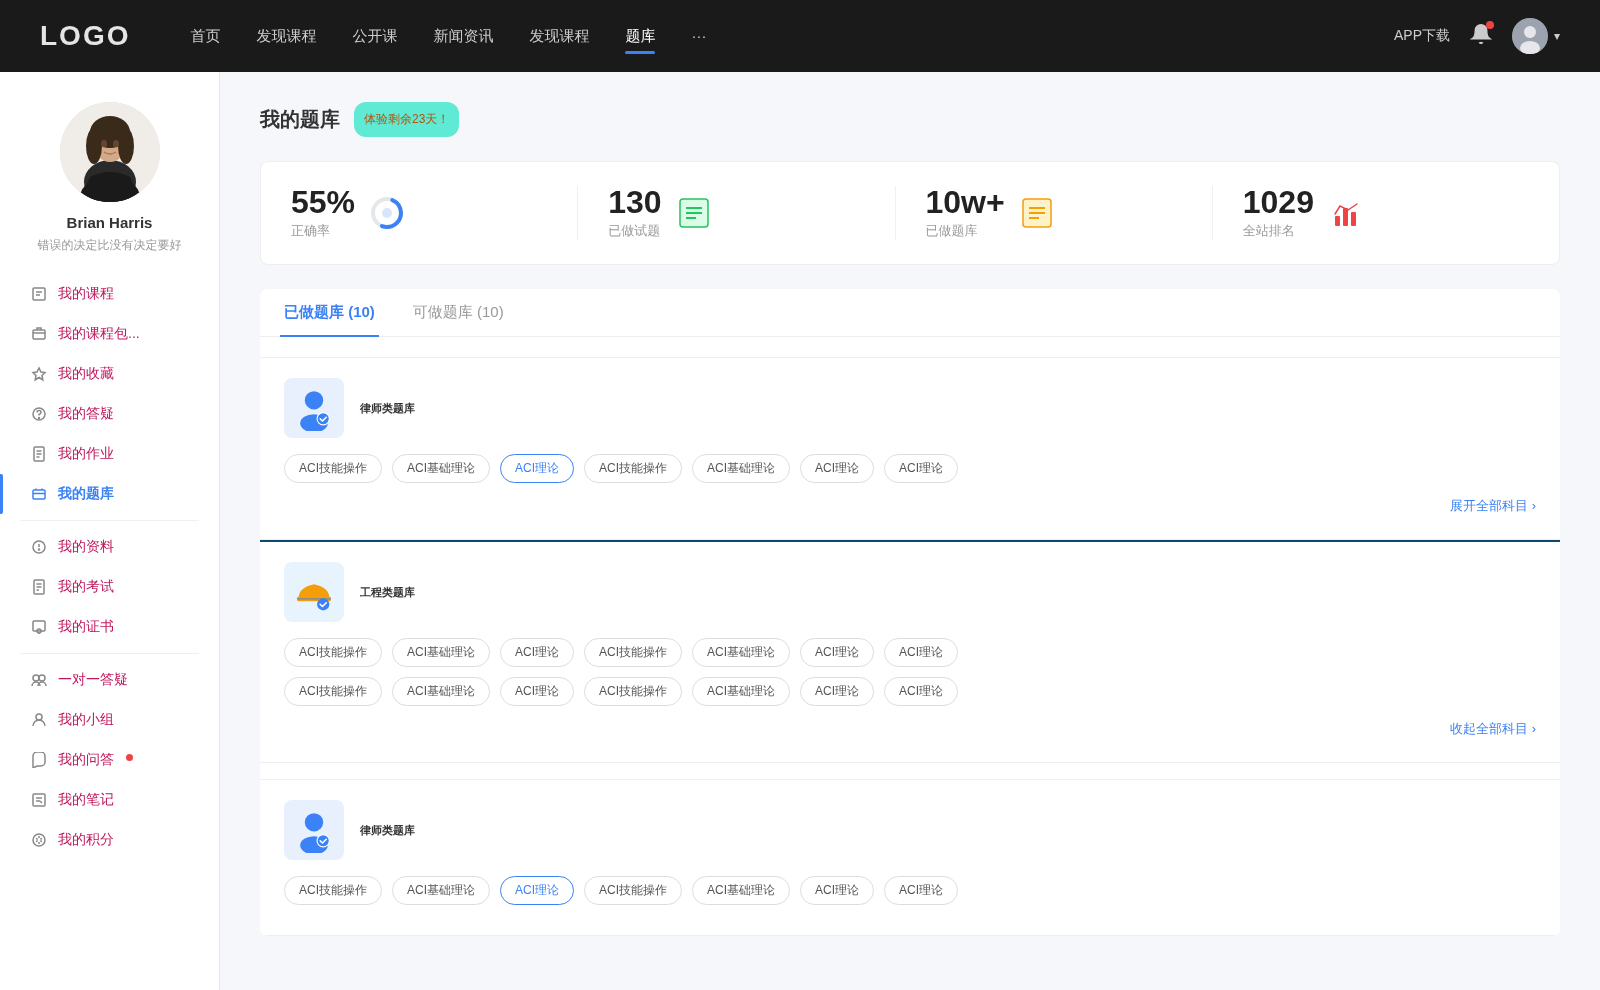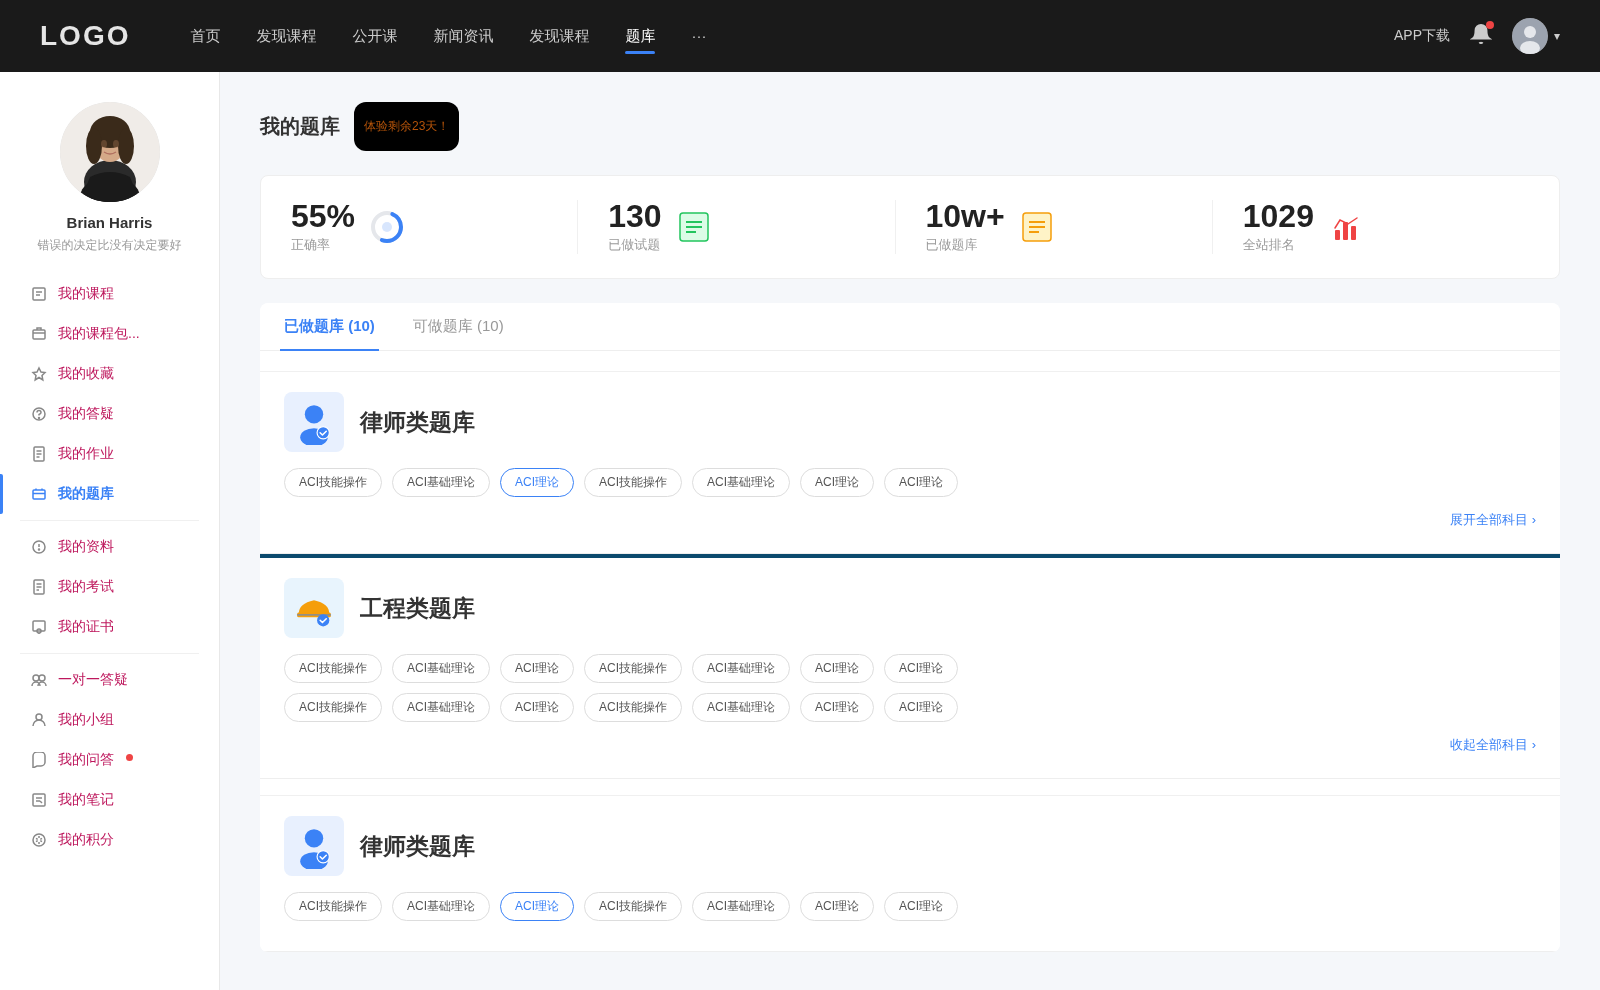--- a/index.html
+++ b/index.html
@@ -172,24 +172,24 @@
       align-items: center;
       gap: 14px;
       margin-bottom: 24px;
     }
     .page-title {
       font-size: 20px;
       font-weight: 600;
       color: #333;
     }
     .trial-badge {
-      background: #000000;
+      background: #5eead4;
       color: #b45309;
       font-size: 12px;
-      padding: 16px 10px;
+      padding: 9px 10px;
       border-radius: 12px;
     }
 
     
     .stats-row {
       display: flex;
       gap: 0;
       background: #fff;
       border-radius: 8px;
       padding: 24px 30px;
@@ -267,21 +267,21 @@
       margin-bottom: 16px;
     }
     .bank-icon {
       width: 60px; height: 60px;
       background: #e8f0fe;
       border-radius: 8px;
       display: flex; align-items: center; justify-content: center;
       flex-shrink: 0;
     }
     .bank-title {
-      font-size: 23px;
+      font-size: 11px;
       font-weight: 600;
       color: #333;
     }
     .tags-row {
       display: flex;
       flex-wrap: wrap;
       gap: 10px;
       margin-bottom: 10px;
     }
     .tag {
@@ -632,21 +632,21 @@
           <span class="tag">ACI基础理论</span>
           <span class="tag active">ACI理论</span>
           <span class="tag">ACI技能操作</span>
           <span class="tag">ACI基础理论</span>
           <span class="tag">ACI理论</span>
           <span class="tag">ACI理论</span>
         </div>
         <div class="expand-link">展开全部科目 ›</div>
       </div>
 
-      <div class="bank-card" style="border-radius:0; border-left:none; border-right:none; border-top: 4px solid #0c4a6e;">
+      <div class="bank-card" style="border-radius:0; border-left:none; border-right:none; border-top: 2px solid #0c4a6e;">
         <div class="bank-card-header">
           <div class="bank-icon" style="background:#e8f4fd;">
 
             <svg class="hardhat-icon-svg" viewBox="0 0 60 60" fill="none">
 
               <path d="M10 38 Q10 24 30 20 Q50 24 50 38 Z" fill="#f59e0b"></path>
               <rect x="8" y="36" width="44" height="6" rx="2" fill="#f59e0b"></rect>
 
               <rect x="8" y="38" width="44" height="2" fill="#3b82f6" opacity="0.6"></rect>
 

